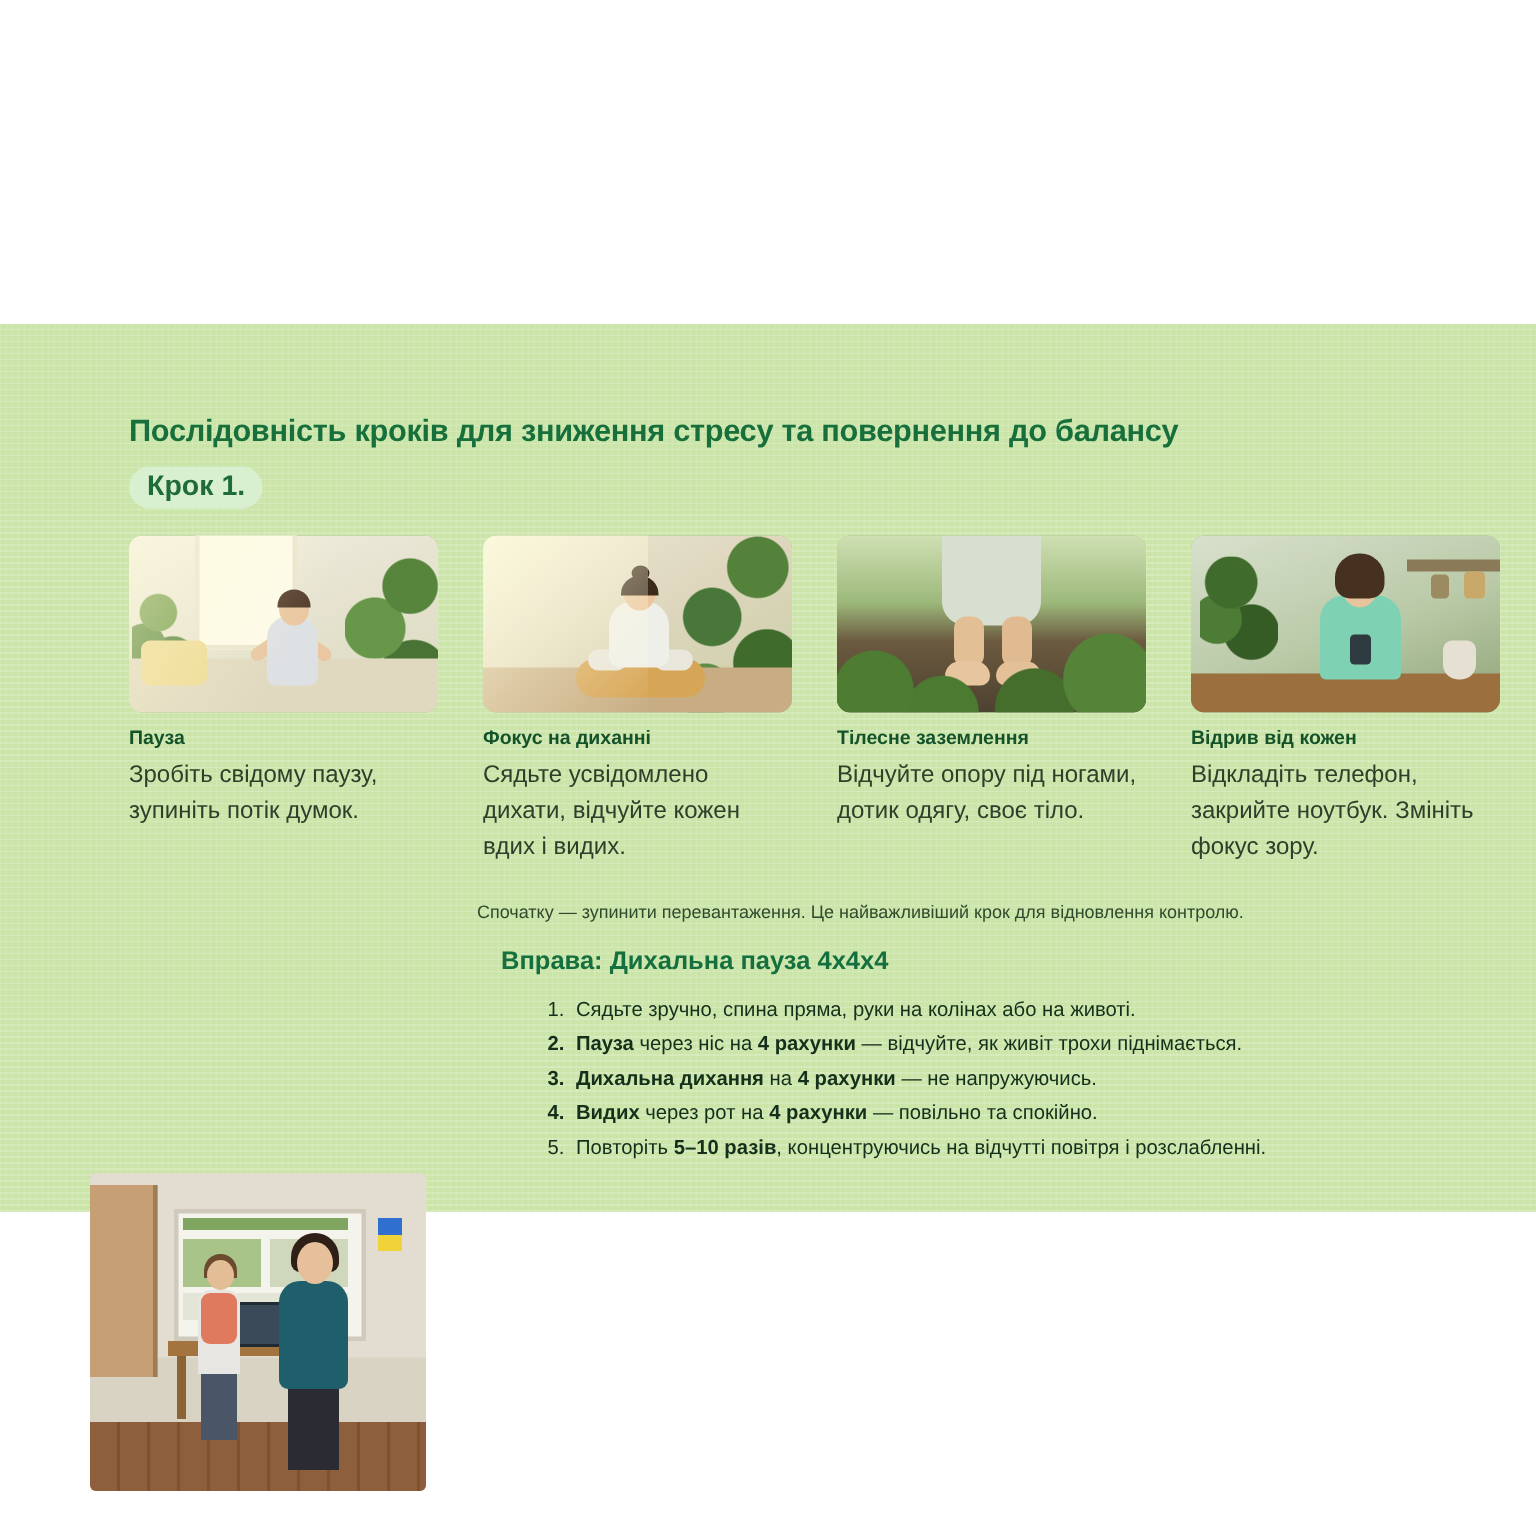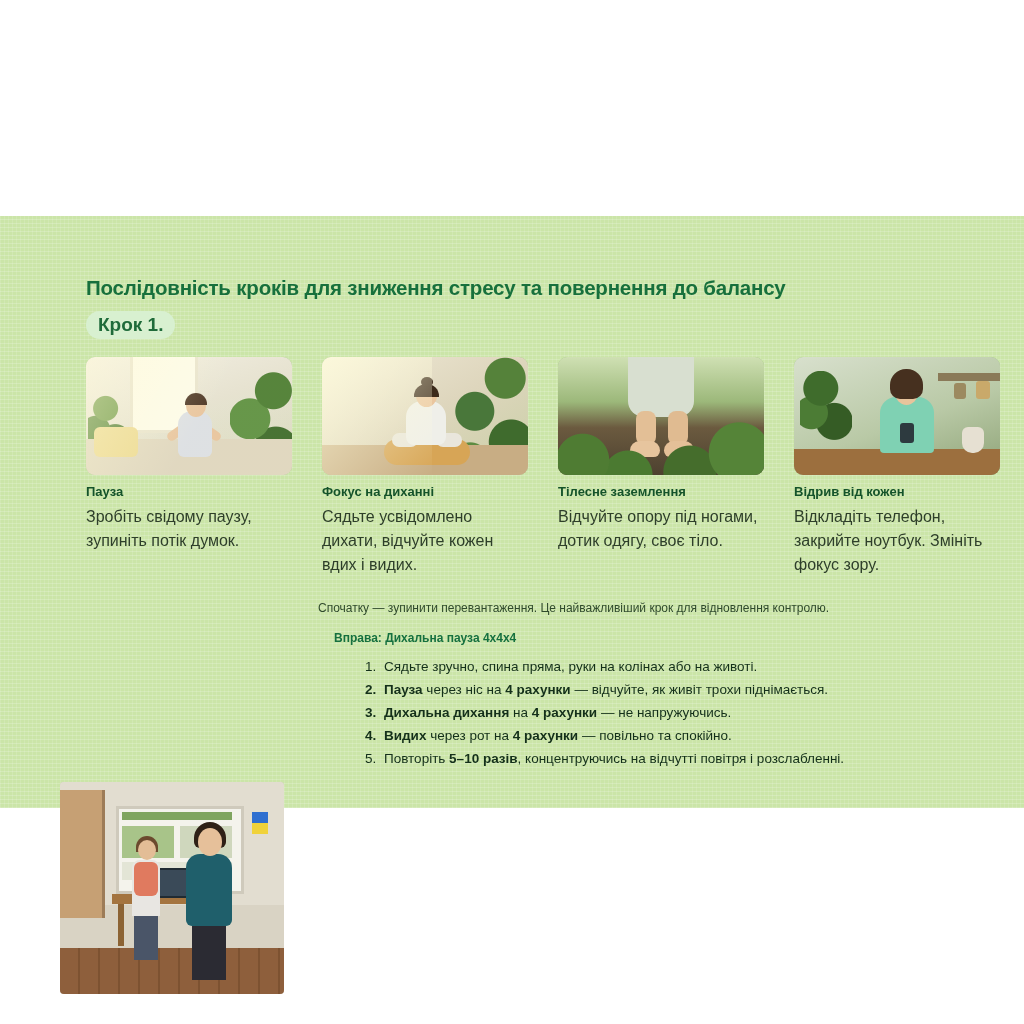--- a/index.html
+++ b/index.html
@@ -104,21 +104,21 @@
     margin-left: 232px;
     font-size: 12px;
     color: #2f4a2c;
   }
 
   .exercise {
     margin-left: 248px;
     margin-top: 16px;
   }
   .exercise-title {
-    font-size: 12px;
+    font-size: 17px;
     font-weight: bold;
     color: #15703f;
   }
   .exercise-list {
     margin: 10px 0 0 0;
     padding-left: 46px;
     font-size: 13.5px;
     color: #14301a;
     line-height: 1.72;
   }

